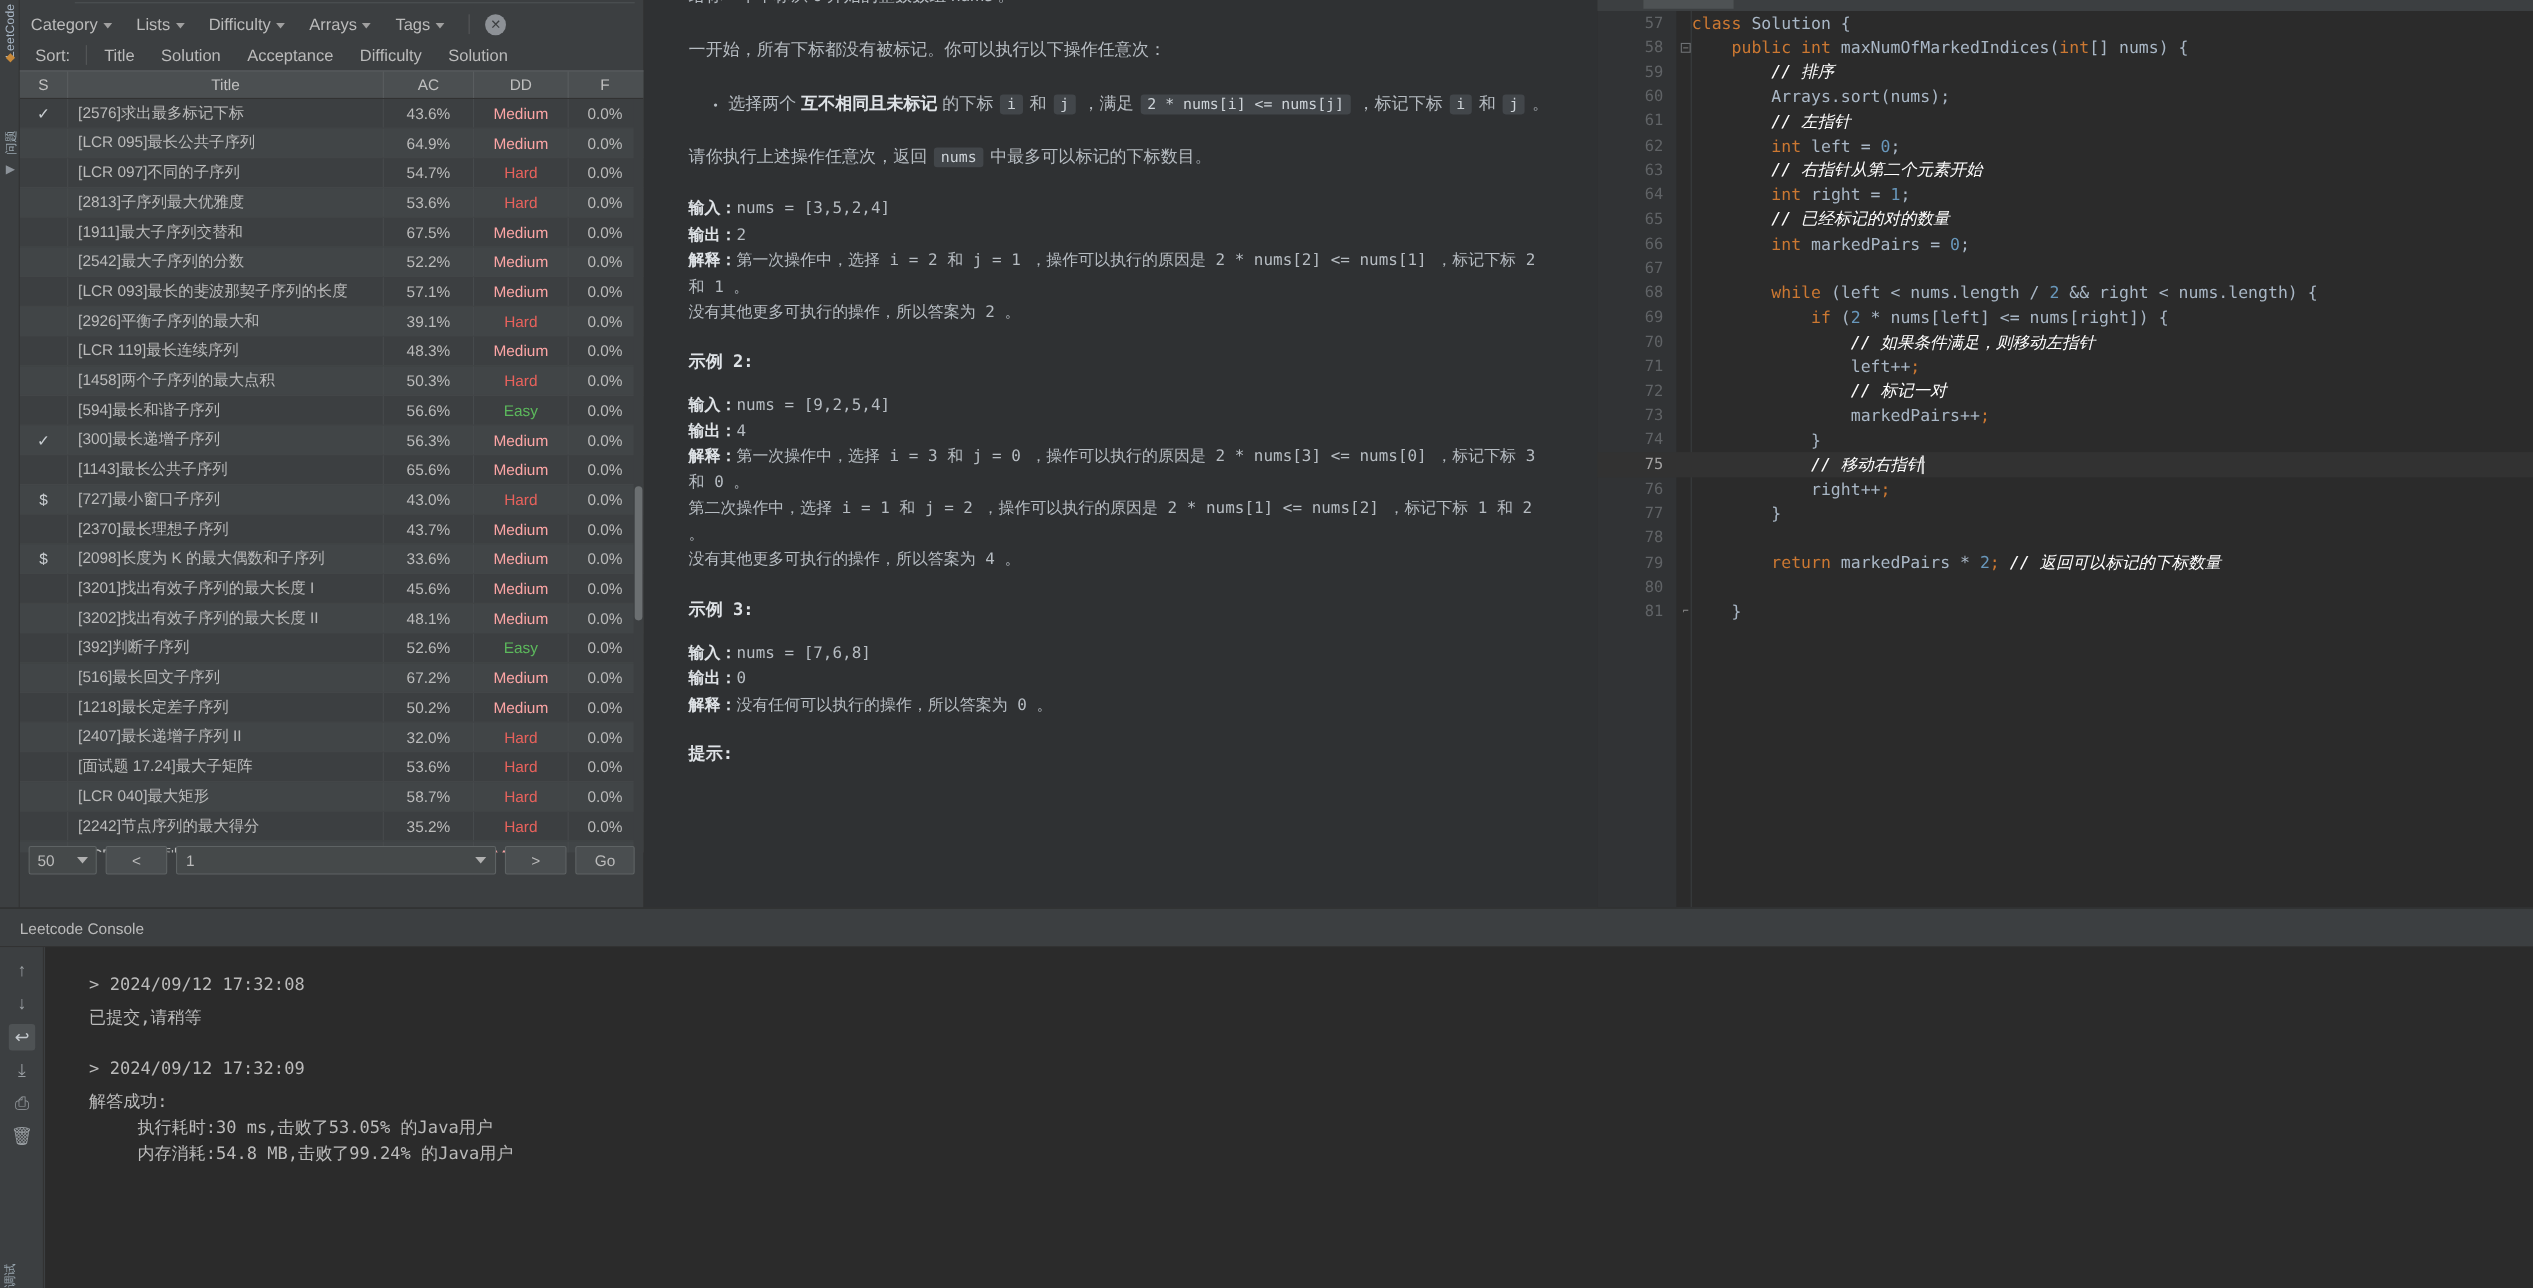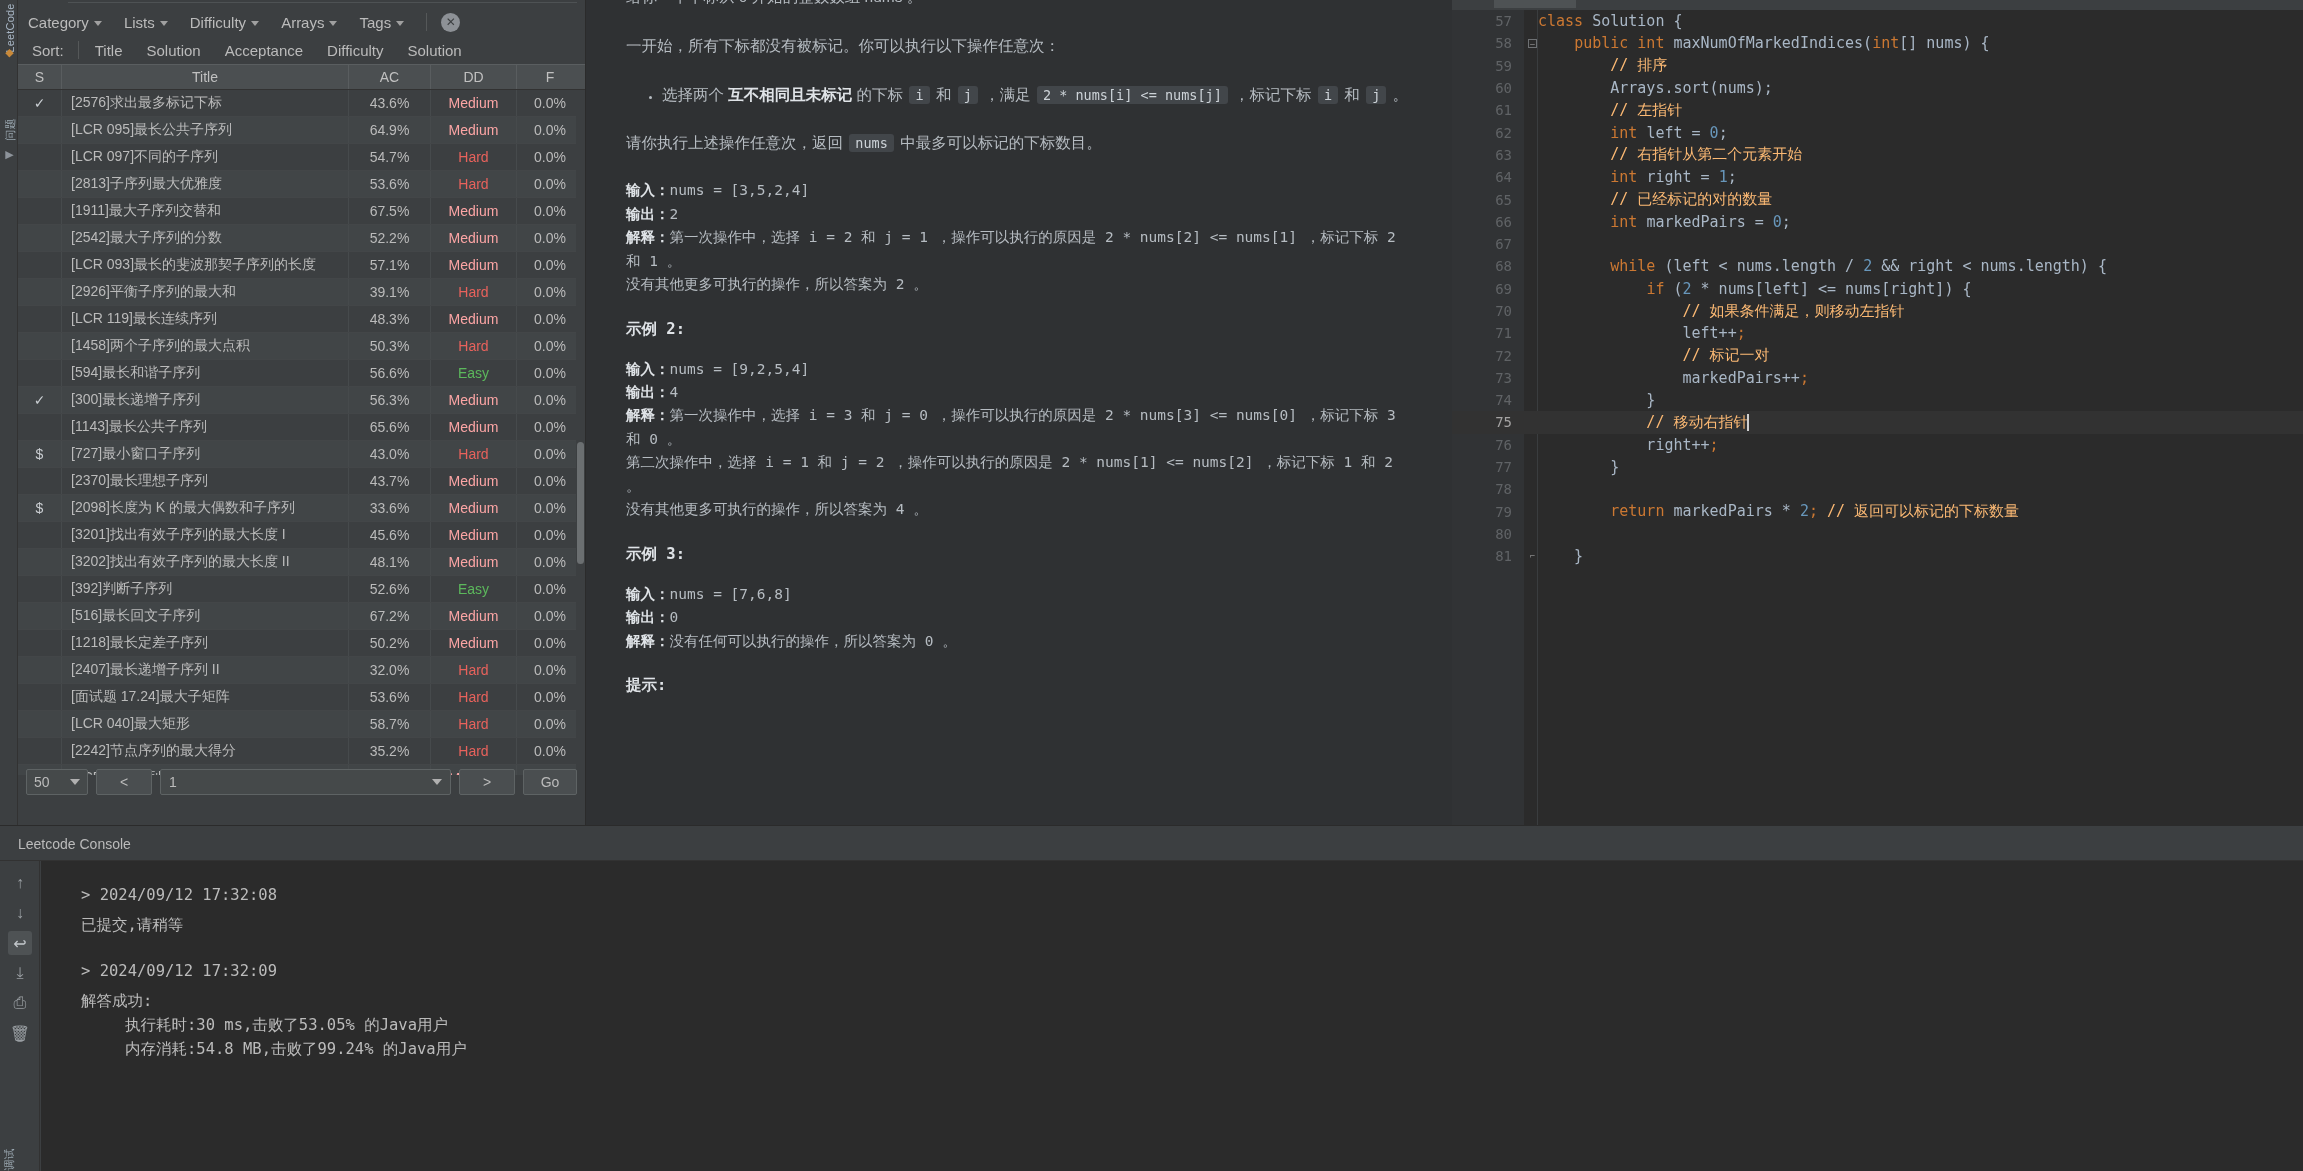--- a/index.html
+++ b/index.html
@@ -205,21 +205,21 @@
     font-family: "DejaVu Sans Mono", monospace; font-size: 15px;
   }
   .ed-line.cur { background: #323232; }
   .ln {
     width: 72px; text-align: right; padding-right: 12px;
     color: #606366; font-size: 14px; flex: 0 0 72px;
   }
   .ed-line.cur .ln { color: #a4a3a3; }
   .code { padding-left: 14px; white-space: pre; color: #a9b7c6; }
   .k  { color: #cc7832; }          
-  .cm { color: #fdba74; }          
+  .cm { color: #ffffff; font-style: italic; }          
   .n  { color: #6897bb; }          
   .t  { color: #a9b7c6; }          
   .fold {
     position: absolute; left: 76px; width: 9px; height: 9px;
     color: #8a8a8a; font-size: 9px; line-height: 9px; text-align: center;
   }
   .fold-sq { border: 1px solid #6e7174; }
   .caret {
     display: inline-block; width: 1.5px; height: 17px; background: #cfcfcf;
     vertical-align: middle; margin-left: -1px;

